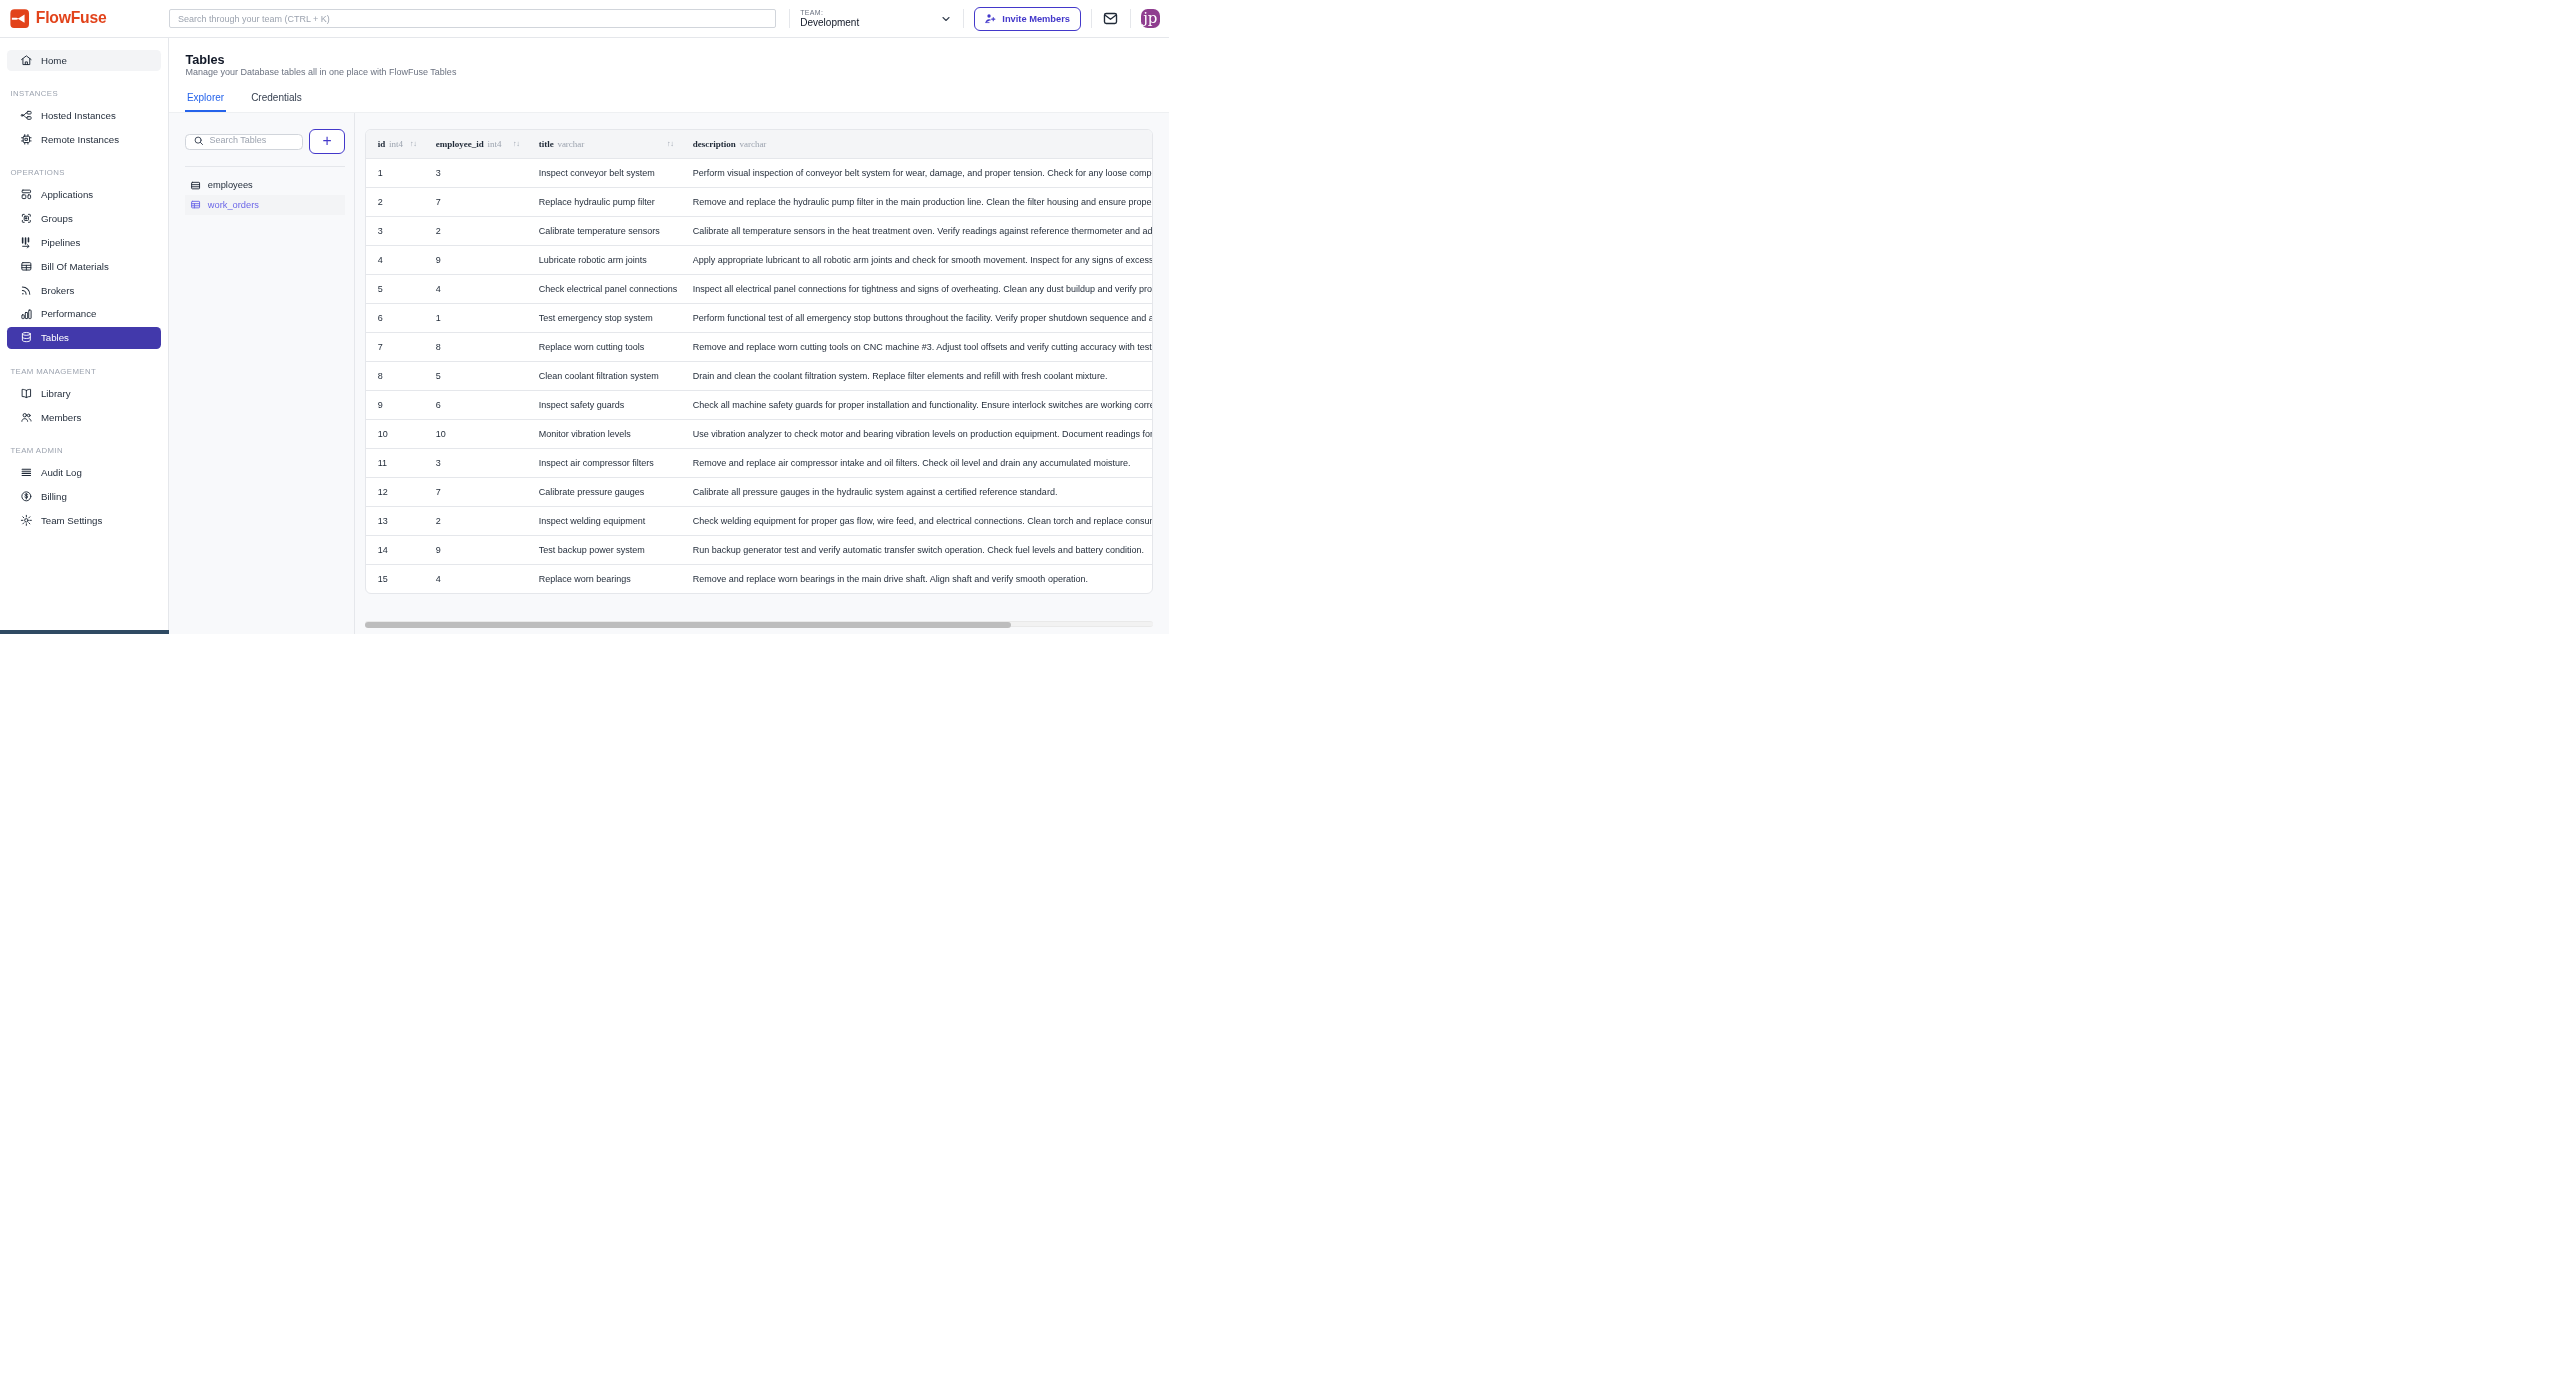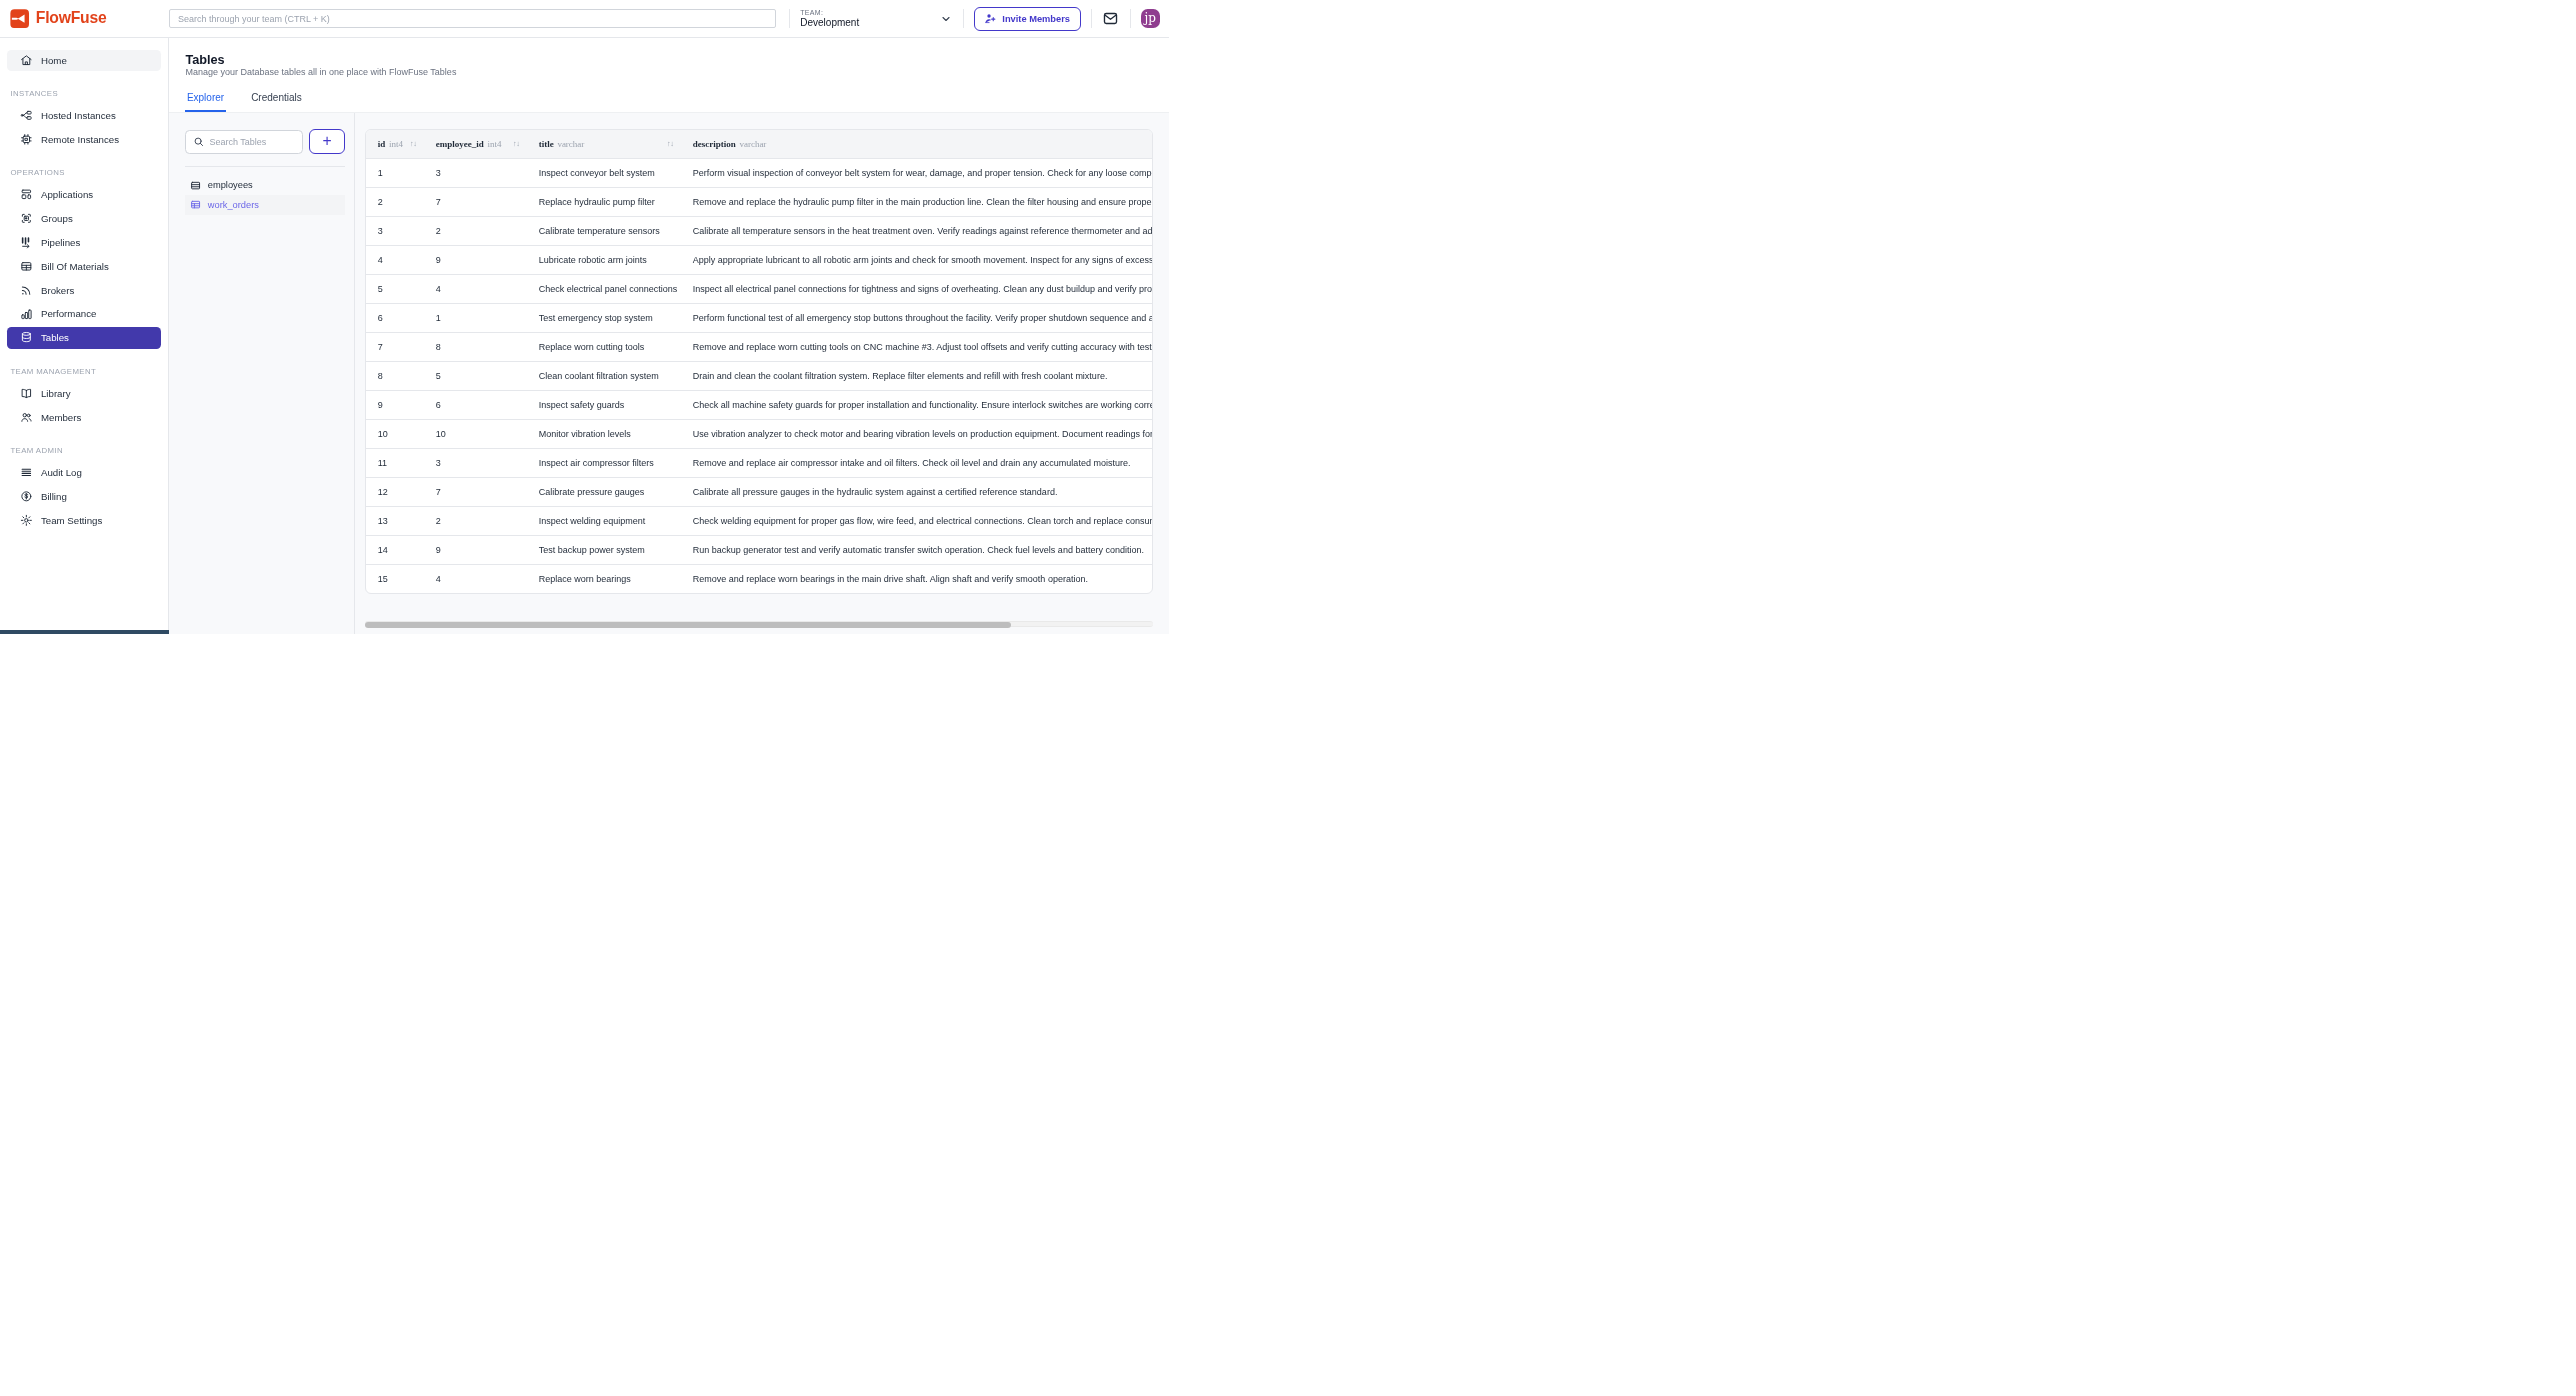--- a/index.html
+++ b/index.html
@@ -25,21 +25,21 @@
   .vdiv { width:0.7px; height:19.4px; background:#E5E7EB; flex:0 0 0.7px; }
   .team-wrap { display:flex; align-items:center; justify-content:space-between; width:152px; cursor:pointer; }
   .team-label { font-size:7px; color:#6B7280; letter-spacing:0.3px; }
   .team-name { font-size:10px; color:#111827; font-weight:500; margin-top:1.5px; }
   .chev { color:#374151; }
   .invite-btn { height:24px; padding:0 9.7px; border:1.1px solid #4338CA; border-radius:6px;
     background:#fff; color:#4338CA; font-size:9.3px; font-weight:700;
     display:flex; align-items:center; gap:5.2px; cursor:pointer; font-family:"Liberation Sans",sans-serif; }
   .mail-btn { background:none; border:none; cursor:pointer; color:#1F2937; display:flex; }
   .avatar { width:19.4px; height:19.4px; border-radius:6.7px; background:#8F3D8F; color:#fff;
-    font-family:"DejaVu Serif", serif; font-size:12px; display:flex; align-items:center;
+    font-family:"DejaVu Serif", serif; font-size:15px; display:flex; align-items:center;
     justify-content:center; cursor:pointer; }
 
   
   .body-row { flex:1; display:flex; min-height:0; }
 
   
   .sidebar { width:169px; flex:0 0 169px; border-right:0.7px solid #E5E7EB; background:#fff;
     padding-top:12px; position:relative; }
   .nav-item { height:21px; margin:0 6.7px 1.5px 6.7px; padding:0 0 0 13.4px; border-radius:4.5px;
     display:flex; align-items:center; gap:8.2px; font-size:9.7px; color:#1F2937; cursor:pointer; }
@@ -59,22 +59,22 @@
   .page-subtitle { font-size:9px; color:#6B7280; }
   .tabs { display:flex; gap:24px; padding-left:16.4px; margin-top:15px; }
   .tab { font-size:10px; color:#374151; padding:0 1.5px 6.7px 1.5px; cursor:pointer; border-bottom:2.2px solid transparent; }
   .tab.active { color:#2563EB; border-bottom-color:#2563EB; }
 
   
   .workspace { flex:1; display:flex; min-height:0; background:#F8F9FB; border-top:0.7px solid #EEF0F2; }
   .tables-panel { width:186px; flex:0 0 186px; border-right:0.7px solid #E5E7EB;
     padding:16.4px 9px 0 16.4px; }
   .panel-top { display:flex; gap:6px; align-items:center; }
-  .search-tables { flex:1; height:24px; border:0.7px solid #D1D5DB; border-radius:4.5px;
-    background:#fff; display:flex; align-items:center; gap:5.2px; padding:0 6.7px; }
+  .search-tables { flex:1; height:16px; border:0.7px solid #D1D5DB; border-radius:4.5px;
+    background:#fff; display:flex; align-items:flex-start; gap:5.2px; padding:0 6.7px; }
   .search-tables input { border:none; outline:none; width:100%; font-size:9px;
     font-family:"Liberation Sans",sans-serif; color:#1F2937; background:transparent; }
   .search-tables input::placeholder { color:#9CA3AF; }
   .add-btn { width:36px; height:25px; border:1.2px solid #4338CA; border-radius:6px;
     background:#fff; color:#4338CA; font-size:15.7px; font-weight:400; line-height:1;
     display:flex; align-items:center; justify-content:center; cursor:pointer; padding-bottom:2.2px; }
   .panel-divider { height:0.7px; background:#E5E7EB; margin:12px 0 9px 0; }
   .table-list-item { height:19.4px; display:flex; align-items:center; gap:6.7px; padding:0 4.5px;
     font-size:9.3px; color:#1F2937; cursor:pointer; }
   .table-list-item .ticon { display:flex; color:#1F2937; }

